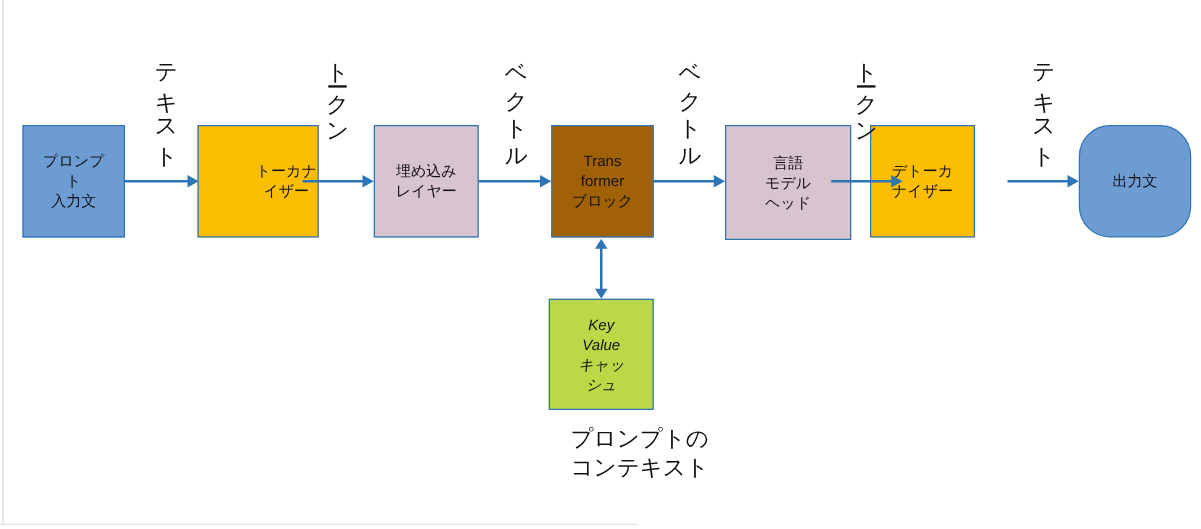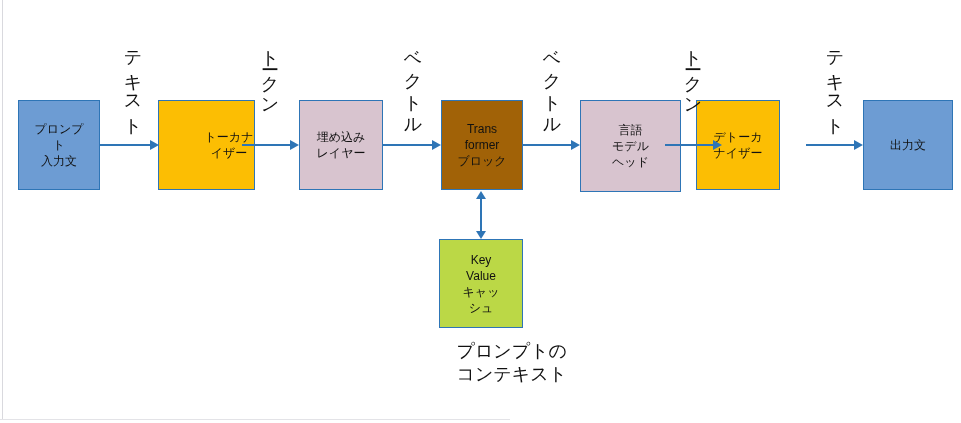--- a/index.html
+++ b/index.html
@@ -26,21 +26,21 @@
     display: flex; align-items: center; justify-content: center;
     text-align: center;
     font-size: 12px; line-height: 16px;
     white-space: pre-line;
     color: #111111;
   }
   .c-blue   { background: #6D9CD3; }
   .c-orange { background: #FCBE03; }
   .c-pink   { background: #D8C4CF; }
   .c-green  { background: #a16207; }
-  .c-lime   { background: #BBD846; }
+  .c-lime   { background: #BBD846; font-style: italic; }
   .vlabel {
     position: absolute; top: 38px; height: 92px;
     writing-mode: vertical-rl; text-orientation: mixed;
     font-size: 18px; line-height: 24px; letter-spacing: 2px;
     color: #111111;
   }
   .arrow { position: absolute; top: 139px; height: 12px; }
   .arrow .shaft {
     position: absolute; left: 0; right: 7px; top: 5px; height: 2px;
     background: #2E75B6;
@@ -108,21 +108,21 @@
   <span>言語
 モデル
 ヘッド</span>
 </div>
 
 <div class="node c-orange" style="left:696px; top:100px; width:84px; height:90px;">
   <span>デトーカ
 ナイザー</span>
 </div>
 
-<div class="node c-blue" style="left:863px; top:100px; width:90px; height:90px;">
+<div class="node c-blue" style="left:863px; top:100px; width:90px; height:90px;border-radius:25px;">
   <span>出力文</span>
 </div>
 
 <div class="node c-lime" style="left:439px; top:239px; width:84px; height:89px;">
   <span>Key
 Value
 キャッ
 シュ</span>
 </div>
 

